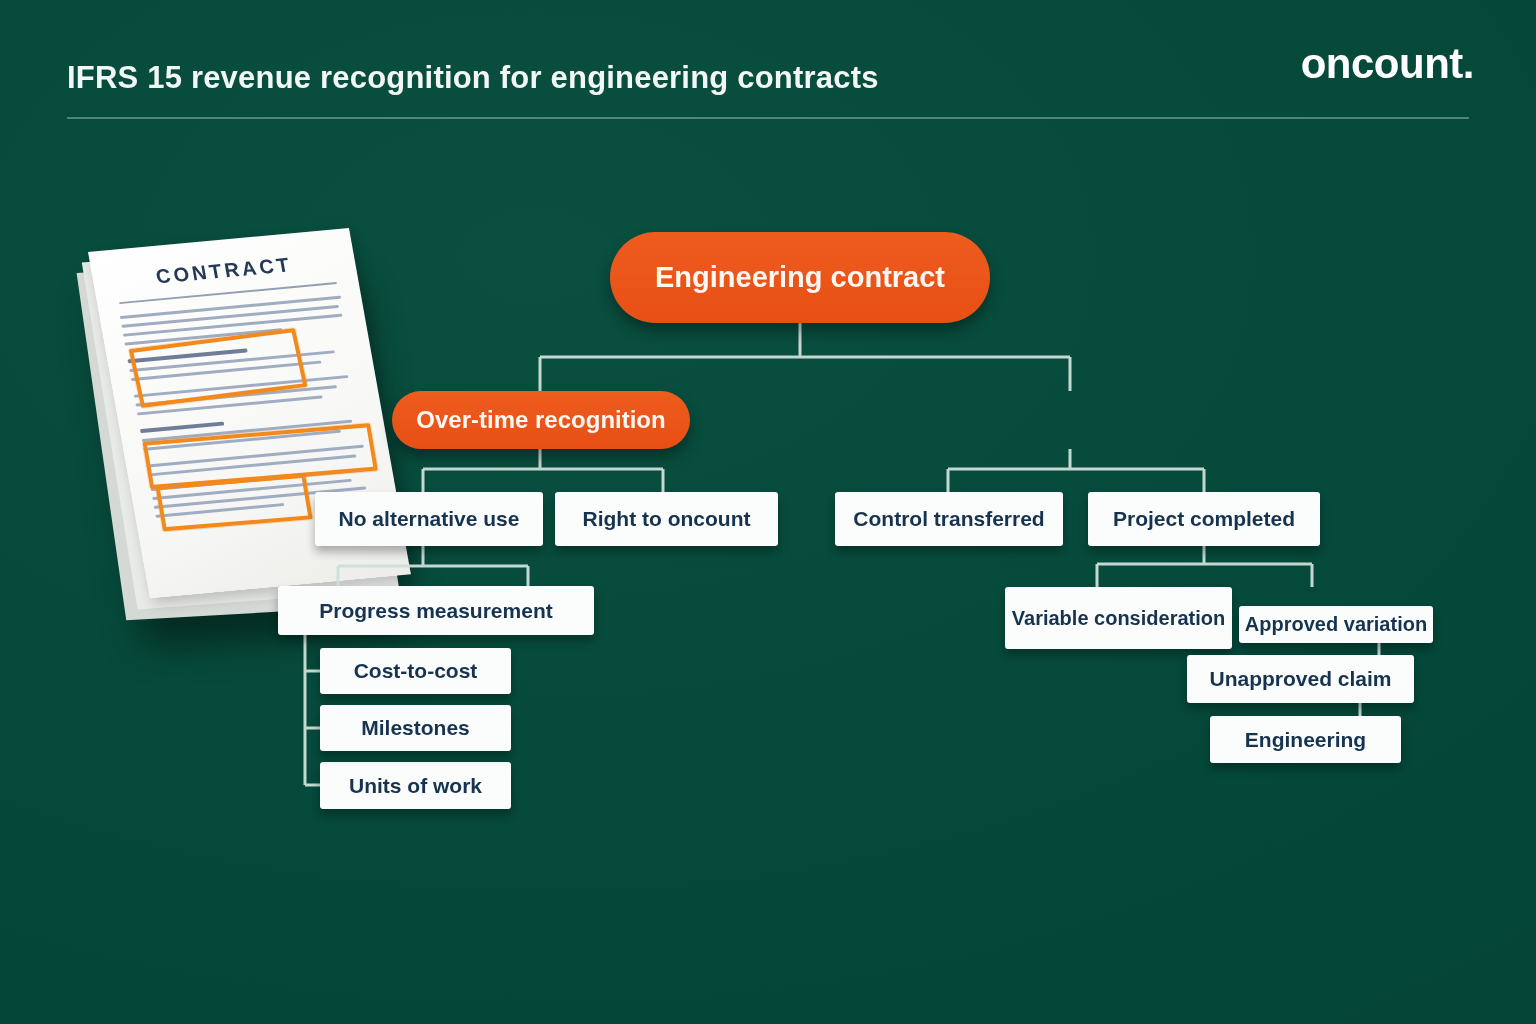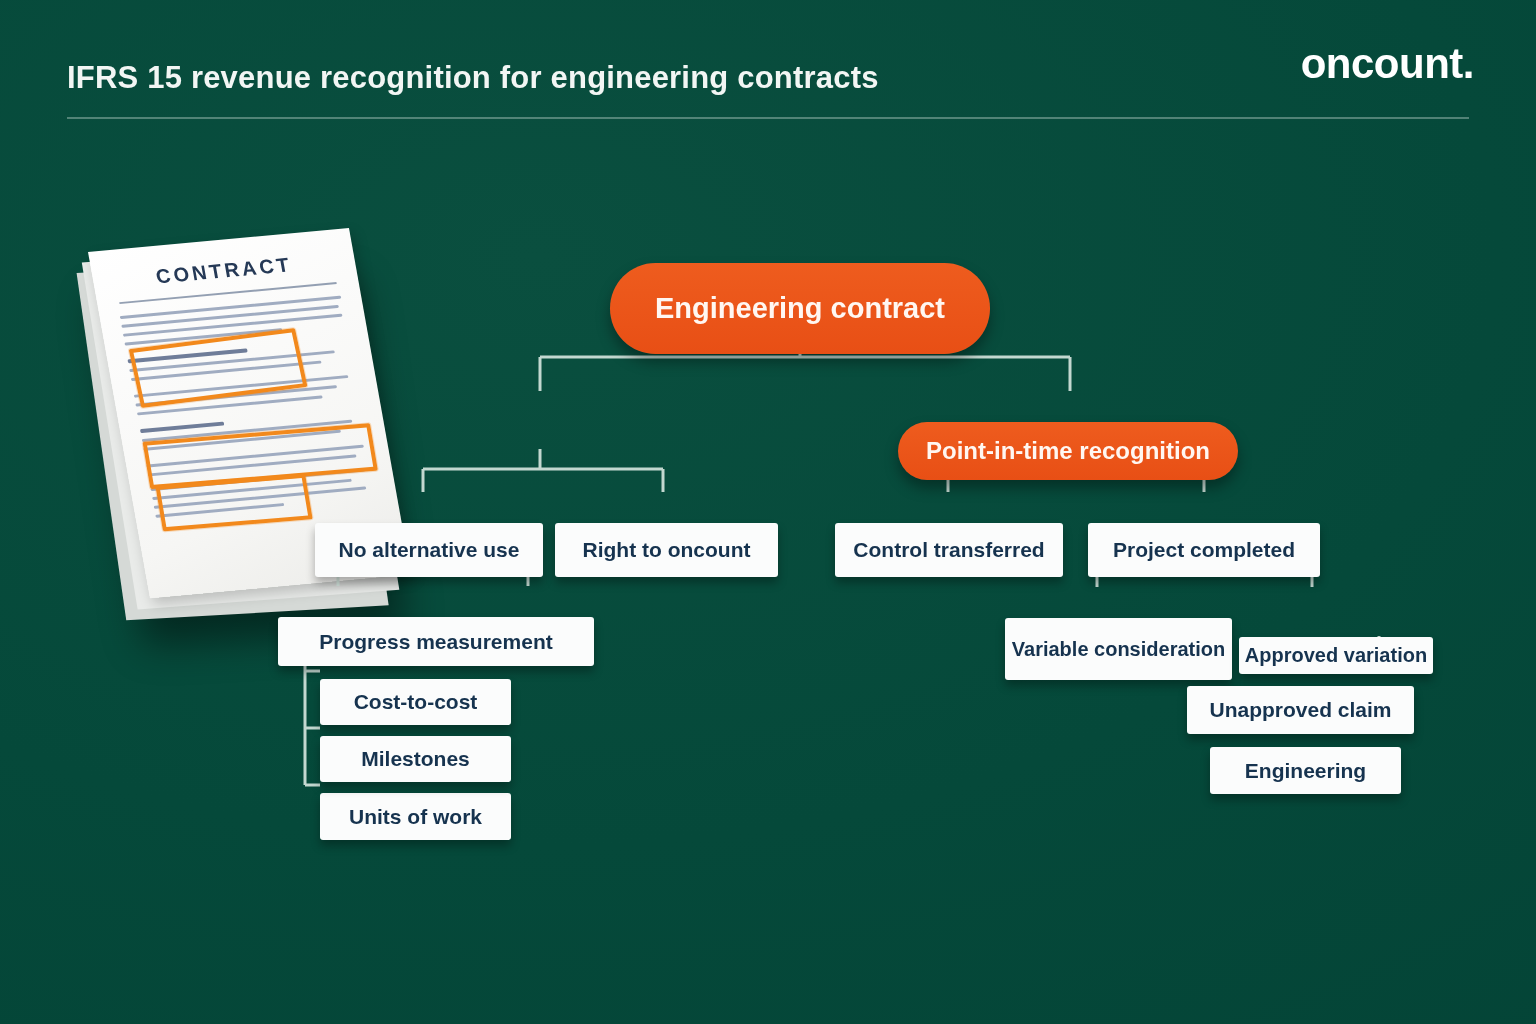--- a/index.html
+++ b/index.html
@@ -20,21 +20,21 @@
   #header-rule{
     position:absolute;left:67px;top:117px;width:1402px;height:2px;
     background:rgba(205,224,216,0.38);
   }
   
   #connectors{position:absolute;left:0;top:0;z-index:2;}
   #connectors path{fill:none;stroke:#CDDFD8;stroke-width:3;opacity:0.95;}
   
   .node{
     position:absolute;z-index:3;display:flex;align-items:center;justify-content:center;
-    white-space:nowrap;text-align:left;margin-top:31px;
+    white-space:nowrap;text-align:left;
   }
   .pill{
     background:linear-gradient(180deg,#EE5C1E 0%,#E84F15 100%);
     color:#FFF7F2;font-weight:700;border-radius:60px;
     box-shadow:0 8px 14px rgba(0,0,0,0.35);
   }
   .box{
     background:#FBFCFC;color:#16334F;font-weight:700;border-radius:3px;
     box-shadow:0 6px 10px rgba(0,0,0,0.30);font-size:21px;
   }
@@ -136,21 +136,21 @@
       M540 449 L540 469 M423 469 L663 469 M423 469 L423 492 M663 469 L663 492
       M423 546 L423 566 M338 566 L528 566 M338 566 L338 586 M528 566 L528 586
       M305 635 L305 785 M305 671 L320 671 M305 728 L320 728 M305 785 L320 785
       M1070 449 L1070 469 M948 469 L1204 469 M948 469 L948 492 M1204 469 L1204 492
       M1204 546 L1204 564 M1097 564 L1312 564 M1097 564 L1097 587 M1312 564 L1312 587
       M1379 636 L1379 655 M1360 703 L1360 716
     "></path>
   </svg>
 
   <div class="node pill" id="node-root">Engineering contract</div>
-  <div class="node pill" id="node-pointintime">Point-in-time recognition</div>
+  <div class="node pill" id="node-overtime">Over-time recognition</div>
 
   <div class="node box" id="node-noalt">No alternative use</div>
   <div class="node box" id="node-rightpay">Right to oncount</div>
   <div class="node box" id="node-progress">Progress measurement</div>
   <div class="node box" id="node-cost">Cost-to-cost</div>
   <div class="node box" id="node-units">Units of work</div>
   <div class="node box" id="node-milestones">Milestones</div>
 
   <div class="node box" id="node-control">Control transferred</div>
   <div class="node box" id="node-project">Project completed</div>

